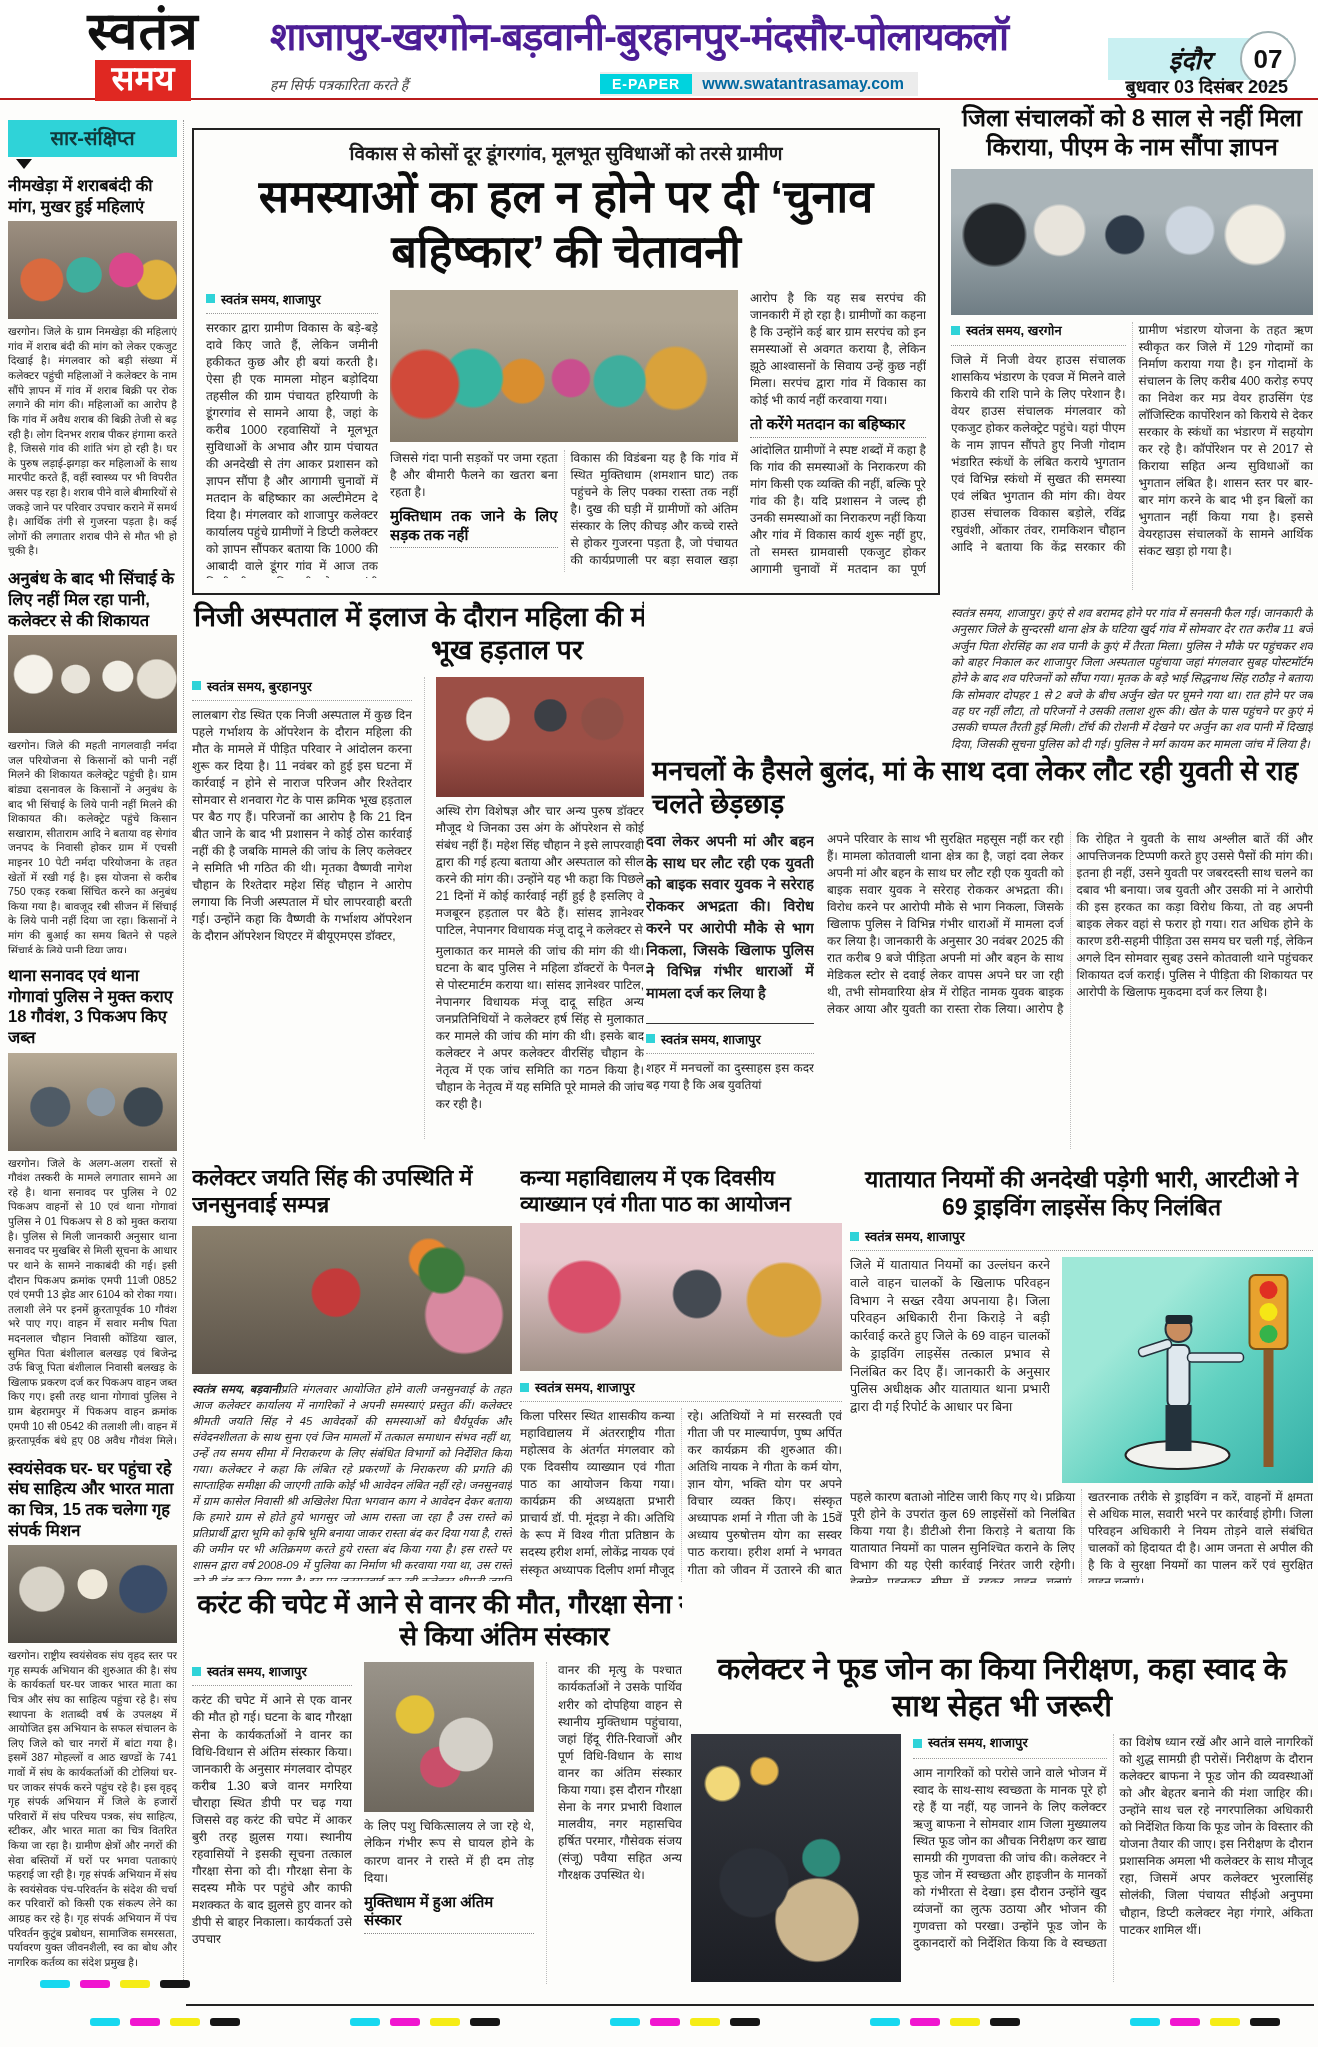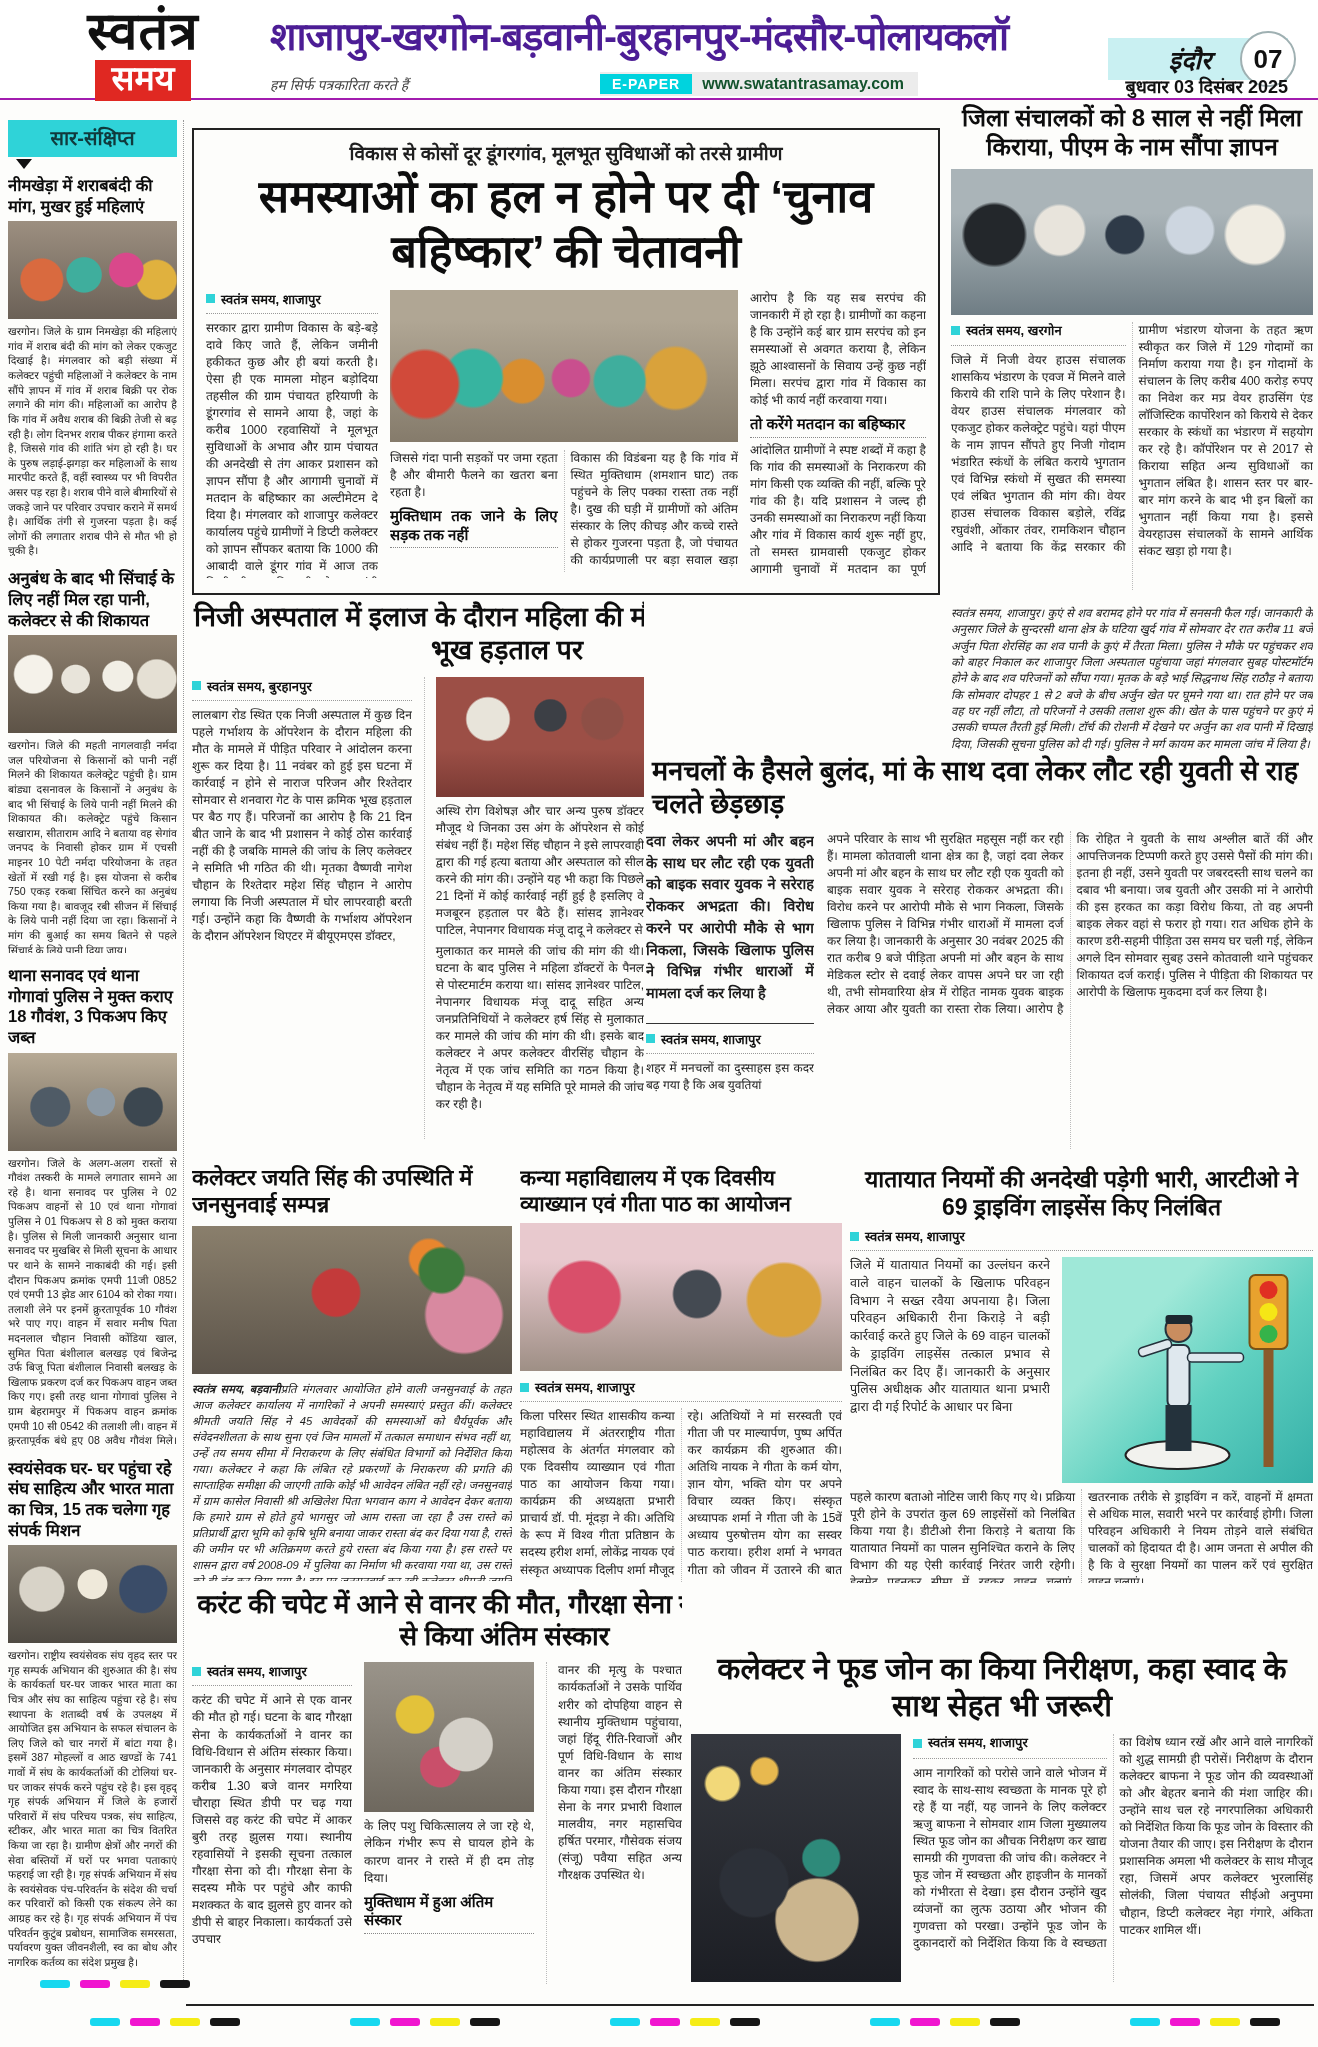--- a/index.html
+++ b/index.html
@@ -1,32 +1,32 @@
 <!DOCTYPE html>
 <html><head>
 <meta charset="utf-8">
 <style>
   * { margin:0; padding:0; box-sizing:border-box; }
   body { background:#777; font-family:"Liberation Sans", sans-serif; }
   .page { position:relative; width:1318px; height:2047px; background:#fdfdfb; margin:0 auto; overflow:hidden; color:#1b1b1b; }
 
   
-  .masthead { position:absolute; left:0; top:0; width:1318px; height:100px; border-bottom:2px solid #a21caf; background:#fff; }
+  .masthead { position:absolute; left:0; top:0; width:1318px; height:100px; border-bottom:2px solid #b91c1c; background:#fff; }
   .logo { position:absolute; left:28px; top:6px; width:230px; text-align:center; }
   .logo-top { font-size:52px; font-weight:bold; color:#111; letter-spacing:1px; line-height:1.0; font-family:"Liberation Serif", serif; }
   .logo-bottom { display:inline-block; margin-top:2px; background:#e02822; color:#fff; font-weight:bold; font-size:34px; line-height:1.05; padding:1px 16px 4px; }
   .region-line { position:absolute; left:270px; top:8px; width:860px; font-size:39px; font-weight:bold; color:#4c1d95; letter-spacing:-1px; white-space:nowrap; }
   .edition-wrap { position:absolute; right:30px; top:38px; width:180px; height:42px; background:#c9f0f2; display:flex; align-items:center; justify-content:center; }
   .edition-name { font-size:25px; font-weight:bold; color:#111; margin-right:16px;font-style:italic; }
   .page-circle { position:absolute; right:-8px; top:-7px; width:56px; height:56px; border-radius:50%; background:#fff; border:2px solid #9fb0b2; display:flex; align-items:center; justify-content:center; font-size:26px; font-weight:bold; color:#111; }
   .mast-row2 { position:absolute; left:270px; top:72px; width:1020px; height:24px; display:flex; align-items:center; }
   .tagline { font-size:14px; font-style:italic; color:#444; width:330px; }
   .epaper-bar { background:#ececec; height:24px; display:flex; align-items:center; padding-right:14px; }
   .epaper-chip { background:#00d3de; color:#fff; font-weight:bold; font-size:14px; padding:2px 12px; margin-right:10px; letter-spacing:1px; }
-  .website { font-size:16px; font-weight:bold; color:#14532d; }
+  .website { font-size:16px; font-weight:bold; color:#0369a1; }
   .mast-date { position:absolute; right:30px; top:74px; font-size:18px; font-weight:bold; color:#111; }
 
   
   .sidebar { position:absolute; left:8px; top:120px; width:176px; height:1862px; overflow:hidden; border-right:1px dotted #999; padding-right:6px; }
   .sb-head { background:#2fd3d8; color:#103a3c; font-size:20px; font-weight:bold; text-align:center; padding:4px 0 6px; }
   .sb-tri { width:0; height:0; border-left:8px solid transparent; border-right:8px solid transparent; border-top:10px solid #111; margin:2px 0 6px 8px; }
   .sb-art { margin-bottom:12px; }
   .sb-title { font-size:16.5px; font-weight:bold; line-height:1.25; color:#0c0c0c; margin-bottom:5px; }
   .sb-photo { width:100%; height:98px; margin-bottom:5px; }
   .sb-body { font-size:10.6px; line-height:1.38; text-align:justify; color:#222; overflow:hidden; }

